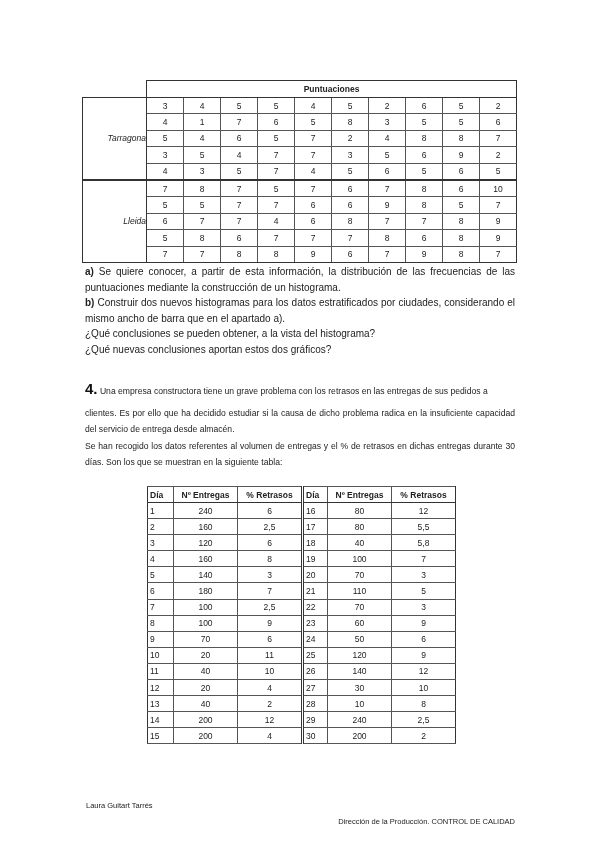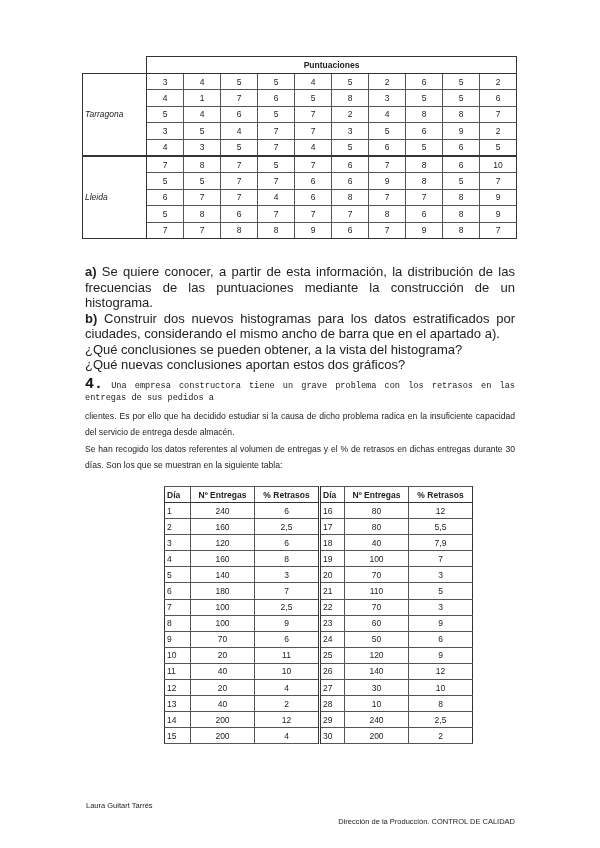--- a/index.html
+++ b/index.html
@@ -1,39 +1,39 @@
 <!DOCTYPE html>
 <html><head>
 <meta charset="utf-8">
 <style>
   html, body { margin: 0; padding: 0; background: #ffffff; }
   body { width: 600px; height: 848px; position: relative; overflow: hidden;
          font-family: "Liberation Sans", sans-serif; color: #1a1a1a; }
 
   
-  .t1 { position: absolute; left: 82px; top: 56px; border-collapse: collapse; font-size: 8.5px; color:#222; }
+  .t1 { position: absolute; left: 82px; top: 80px; border-collapse: collapse; font-size: 8.5px; color:#222; }
   .t1 td { border: 1px solid #555; text-align: center; padding: 0; height: 15.4px; width: 36px; line-height: 14px; }
-  .t1 td.city { width: 61px; text-align: left; font-style: italic; padding-left: 2px; border: 1.5px solid #333; }
+  .t1 td.city { width: 61px; text-align: right; font-style: italic; padding-left: 2px; border: 1.5px solid #333; }
   .t1 td.blank { border: none; }
   .t1 td.head { font-weight: bold; height: 16px; border: 1.5px solid #333; }
   .t1 tr.sep td { border-top: 2px solid #333; }
   .t1 td.lastc { border-right: 1.5px solid #333; }
   .t1 tr.lastr td { border-bottom: 1.5px solid #333; }
 
   
-  .para { position: absolute; left: 85px; width: 430px; font-size: 13px; line-height: 15.5px; color:#222; text-align: justify; }
+  .para { position: absolute; left: 85px; width: 430px; font-size: 10px; line-height: 15.5px; color:#222; text-align: justify; }
   .para p { margin: 0; }
   .para b { font-weight: bold; }
   .sec4 { position: absolute; left: 85px; width: 430px; font-size: 8.6px; line-height: 16.3px; color:#222; text-align: justify; top: 379px; }
   .sec4 p { margin: 0; }
   .sec4 .num { font-size: 15px; font-weight: bold; color:#111; }
-  .sec4 .first { line-height: 12px; margin-bottom: 4px; font-family: Liberation Mono, monospace; }
+  .sec4 .first { line-height: 20px; margin-bottom: 4px; }
 
   
-  .t2 { position: absolute; left: 164px; top: 486px; border-collapse: collapse; font-size: 8.5px; color:#222; }
+  .t2 { position: absolute; left: 147px; top: 486px; border-collapse: collapse; font-size: 8.5px; color:#222; }
   .t2 td, .t2 th { border: 1px solid #555; text-align: center; padding: 0; height: 15.1px; line-height: 14px; }
   .t2 th { font-weight: bold; font-size: 8.5px; height: 15px; border-bottom: 1.5px solid #333; }
   .t2 .c-dia { width: 23px; text-align: left; padding-left: 2px; }
   .t2 .c-ent { width: 63px; }
   .t2 .c-ret { width: 63px; }
   .t2 .c-dia2 { width: 21px; text-align: left; padding-left: 2px; border-left: 3px double #333; }
   .t2 table, .t2 { border: 1.5px solid #333; }
   .t2 td:first-child, .t2 th:first-child { border-left: 1.5px solid #333; }
   .t2 td:last-child, .t2 th:last-child { border-right: 1.5px solid #333; }
 
@@ -213,21 +213,21 @@
         <td class="c-dia2">17</td>
         <td class="c-ent">80</td>
         <td class="c-ret">5,5</td>
       </tr>
       <tr>
         <td class="c-dia">3</td>
         <td class="c-ent">120</td>
         <td class="c-ret">6</td>
         <td class="c-dia2">18</td>
         <td class="c-ent">40</td>
-        <td class="c-ret">7,9</td>
+        <td class="c-ret">5,8</td>
       </tr>
       <tr>
         <td class="c-dia">4</td>
         <td class="c-ent">160</td>
         <td class="c-ret">8</td>
         <td class="c-dia2">19</td>
         <td class="c-ent">100</td>
         <td class="c-ret">7</td>
       </tr>
       <tr>

